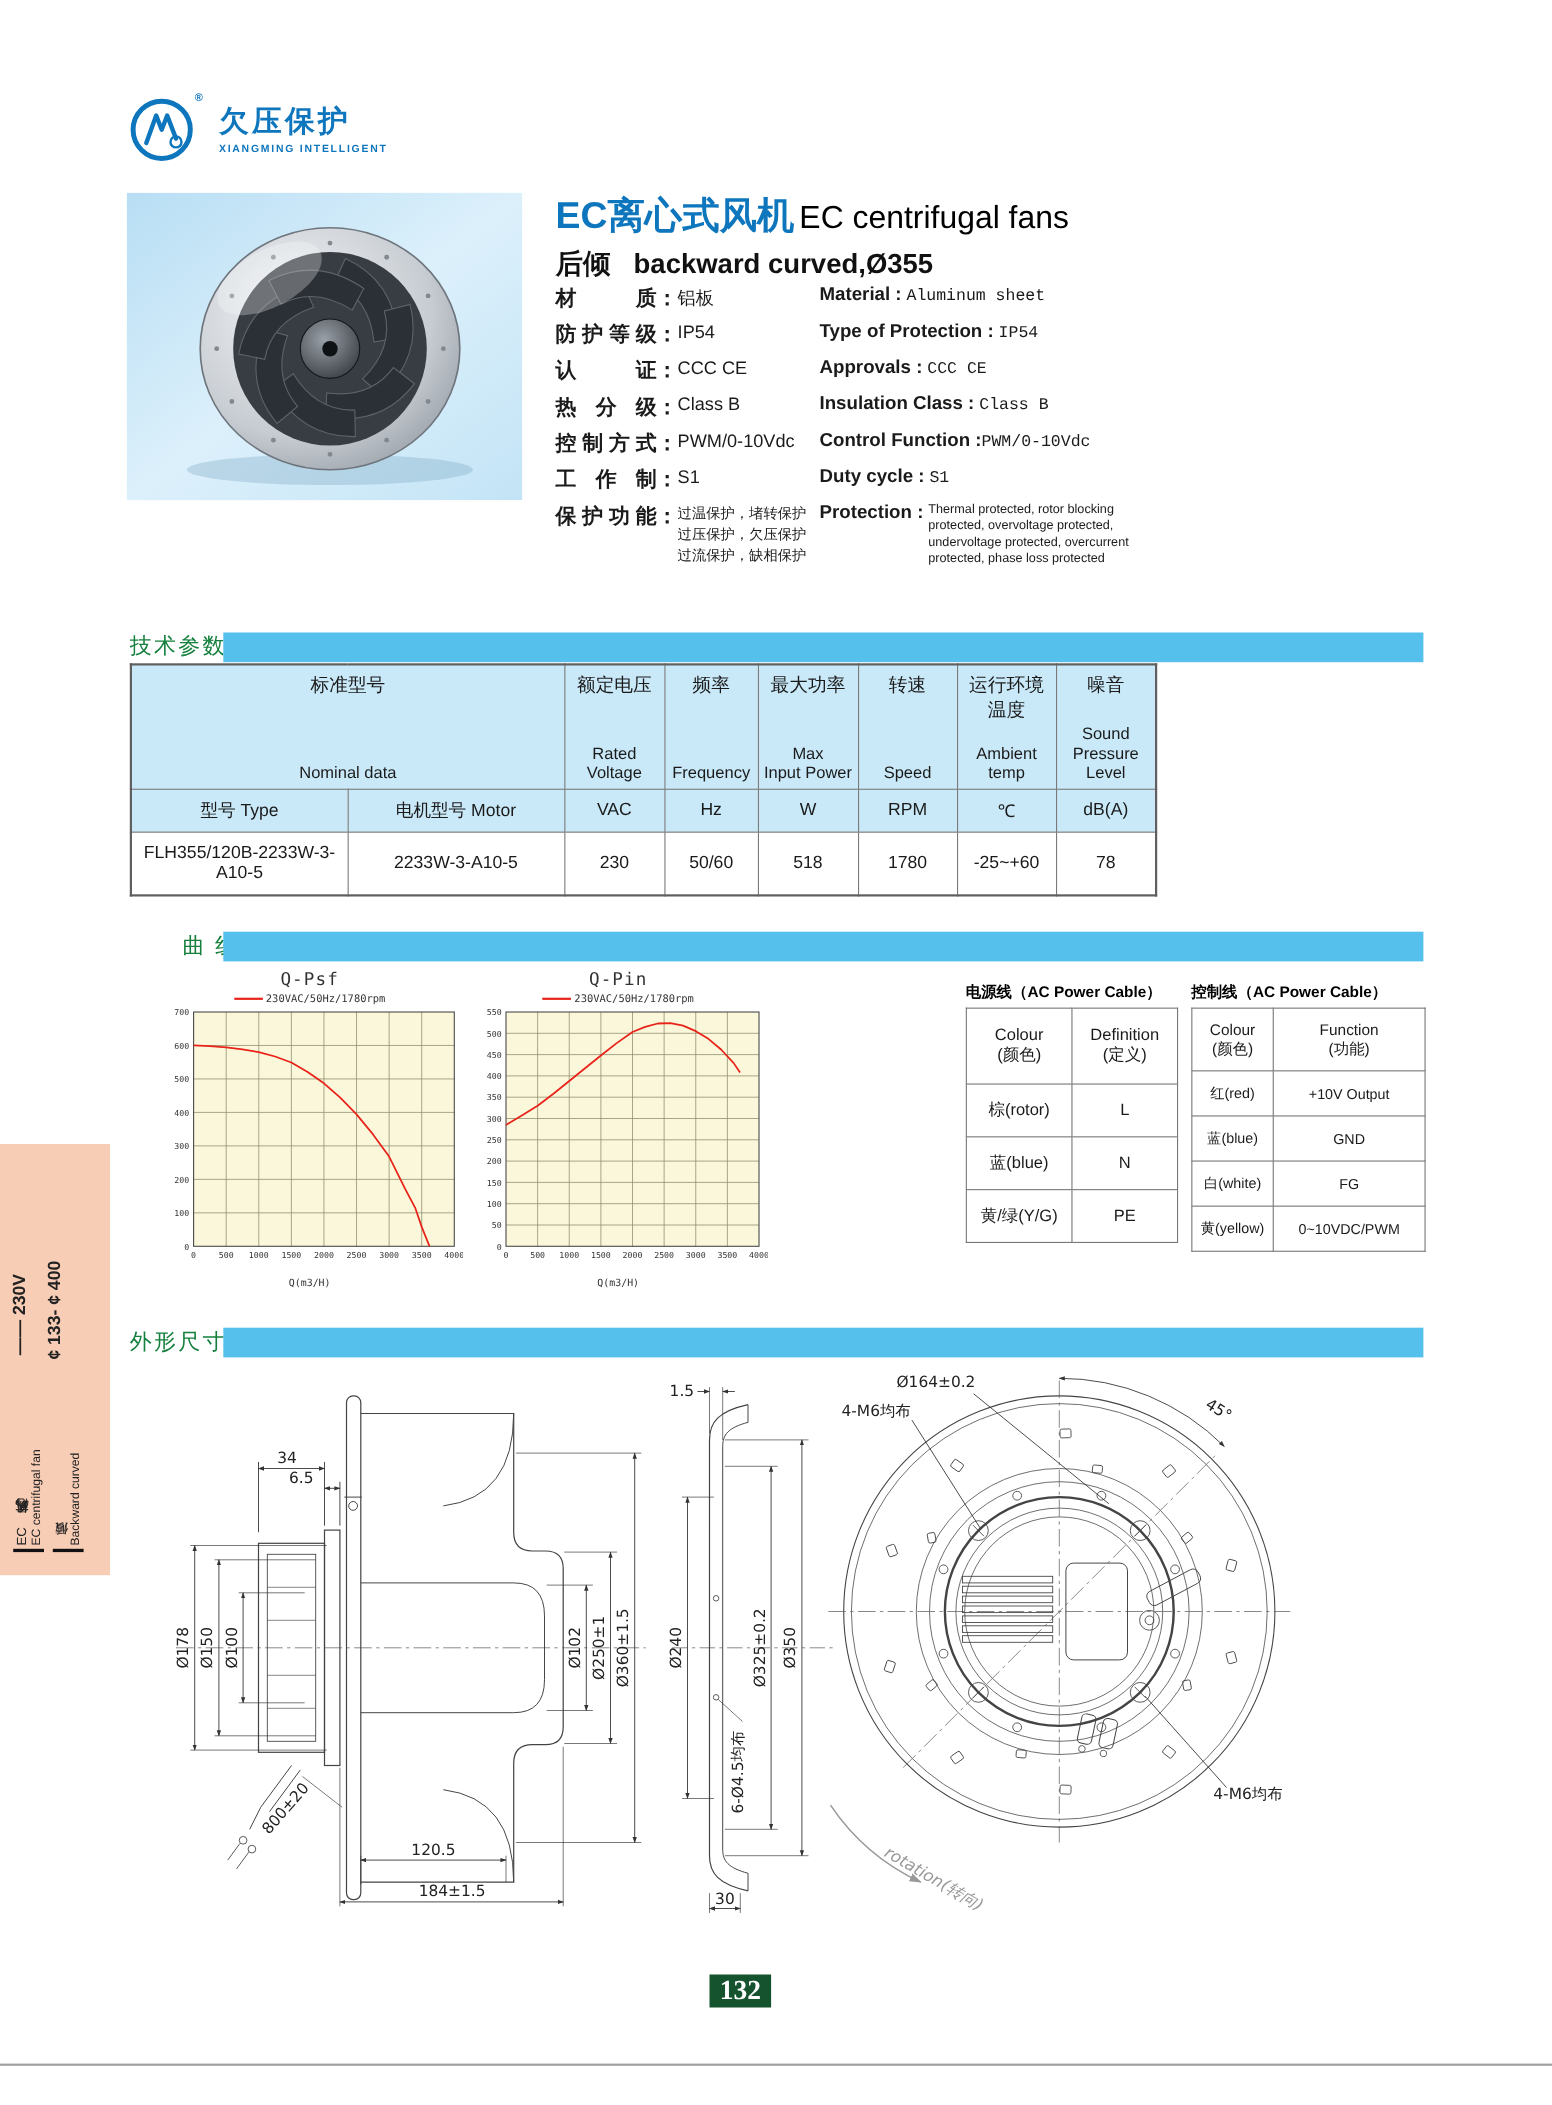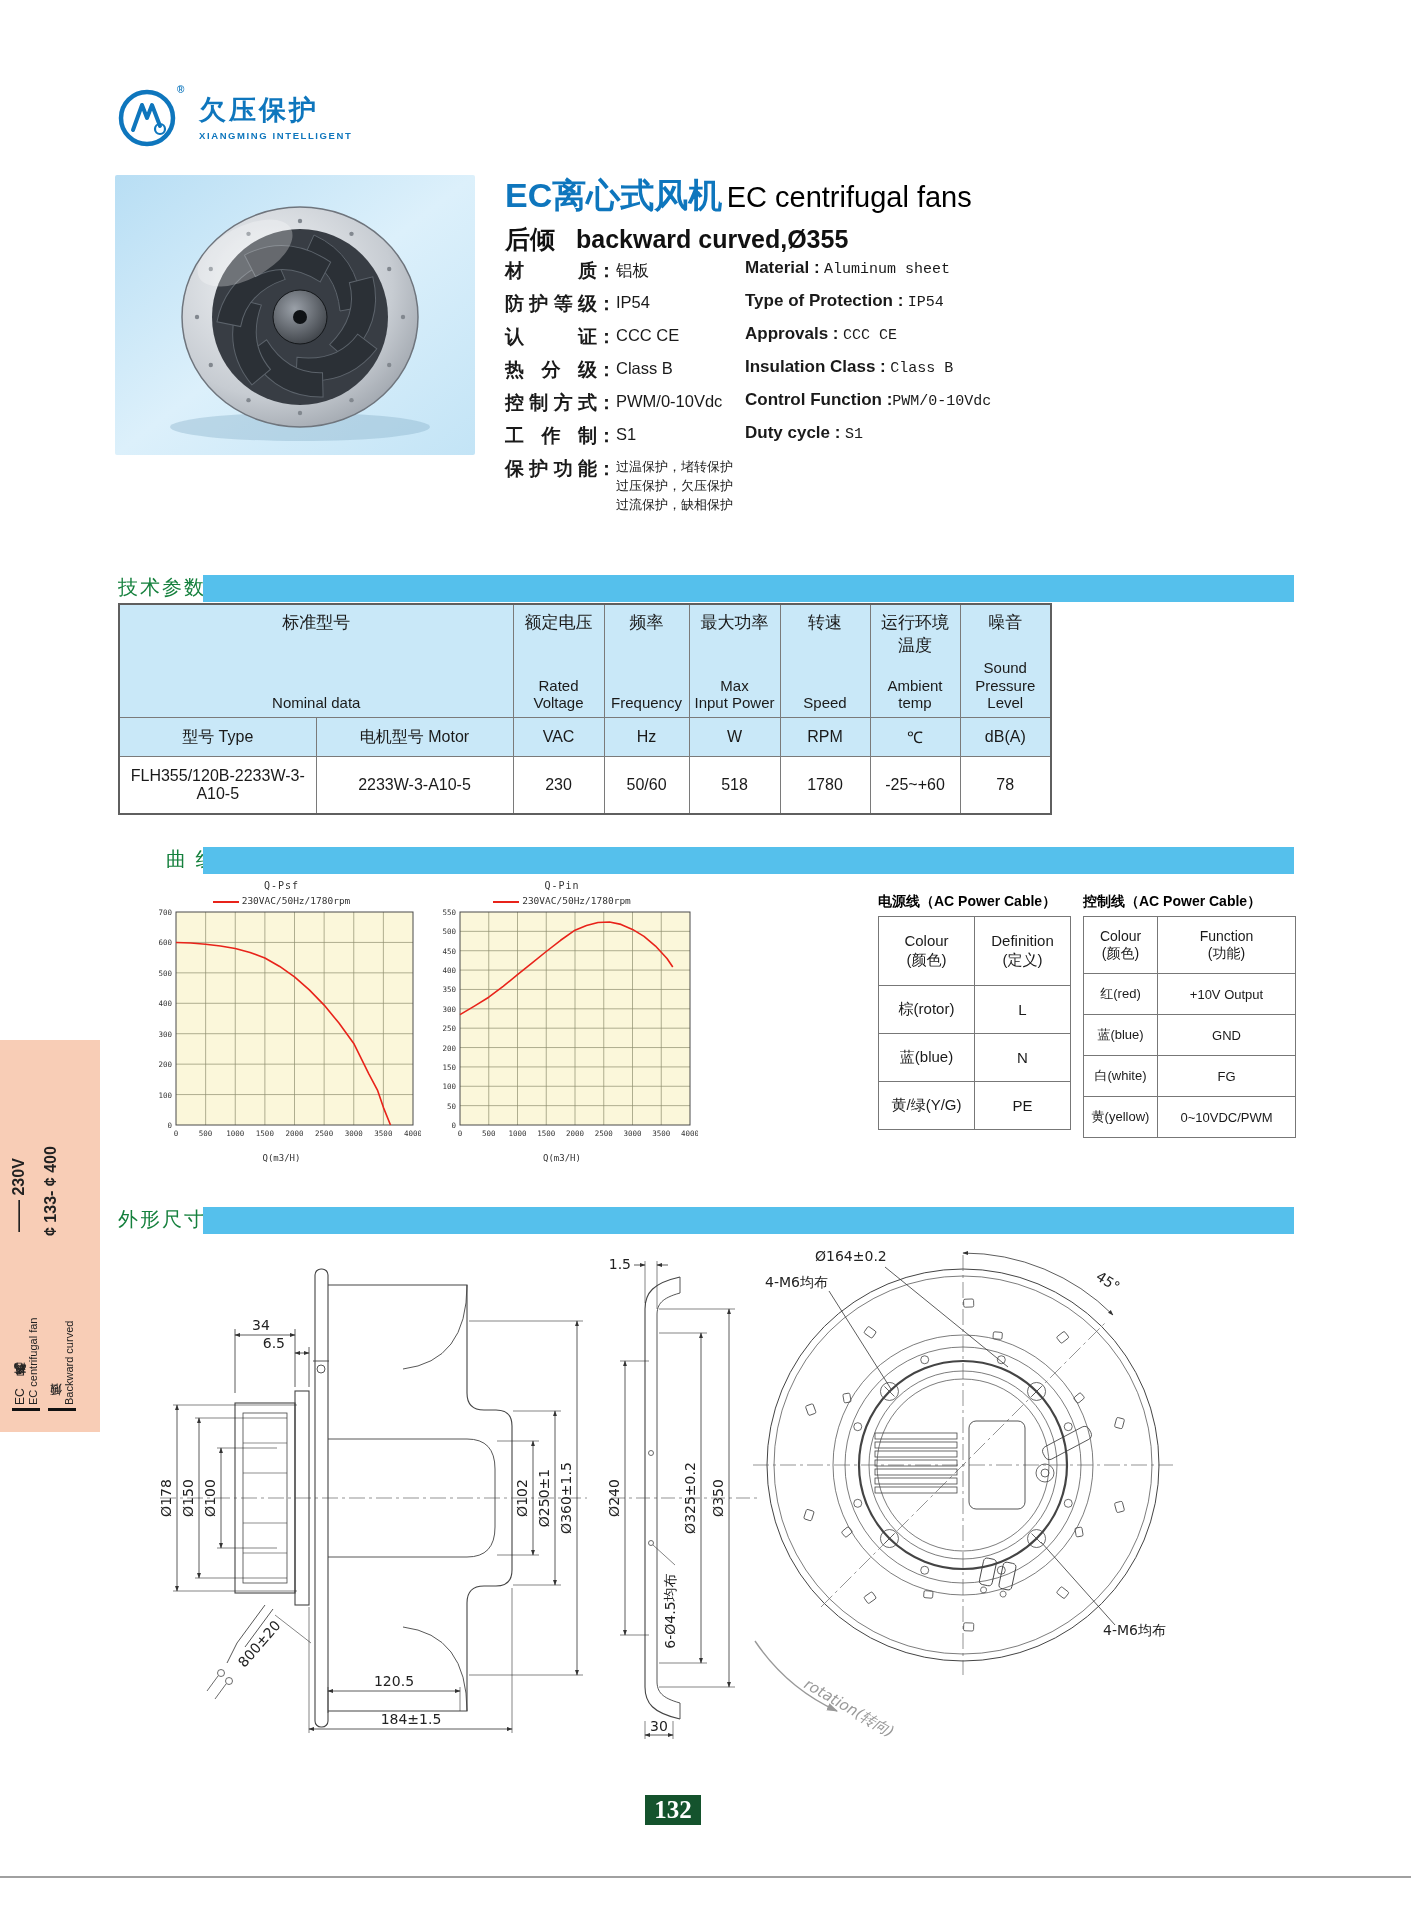--- a/index.html
+++ b/index.html
@@ -43,21 +43,21 @@
                 padding:0;font-size:16px;}
   table.tech tr.h1 td,table.tech tr.h2 td{background:#c9e8f8;}
   .hd-flex{display:flex;flex-direction:column;justify-content:space-between;height:100px;padding:6px 0;}
   .cnh{font-size:17px;}
   .enh{font-size:15px;line-height:1.15;}
   tr.h2 td{height:38px;font-size:16px;}
   tr.dr td{height:56px;background:#fff;font-size:16px;}
 
   
   .chart{text-align:center;}
-  .ch-title{font-family:"DejaVu Sans Mono",monospace;font-size:10px;color:#333;letter-spacing:1px;}
+  .ch-title{font-family:"DejaVu Sans Mono",monospace;font-size:16px;color:#333;letter-spacing:1px;}
   .ch-legend{font-family:"DejaVu Sans Mono",monospace;font-size:9.5px;color:#333;margin:4px 0 2px;}
   .legline{display:inline-block;width:26px;height:0;border-top:2px solid #e8231a;vertical-align:middle;margin-right:3px;}
   .ch-xlabel{font-family:"DejaVu Sans Mono",monospace;font-size:9px;color:#333;margin-top:2px;}
 
   
   .cab-title{font-size:14px;font-weight:bold;color:#000;white-space:nowrap;margin-bottom:5px;}
   table.cab{border-collapse:collapse;table-layout:fixed;border:1.5px solid #666;}
   table.cab td{border:1px solid #777;text-align:center;vertical-align:middle;}
   .cab-h{font-size:15px;line-height:1.25;}
   table.pwr{width:192px;} table.pwr td{font-size:15px;}
@@ -175,20 +175,24 @@
       <span class="sp-en"><span class="sp-enl">Control Function :</span><span class="sp-env">PWM/0-10Vdc</span></span>
     </div>
     <div class="spec-row">
       <span class="sp-cnl">工 作 制</span><span class="sp-colon">：</span><span class="sp-cnv">S1</span>
       <span class="sp-en"><span class="sp-enl">Duty cycle :</span> <span class="sp-env">S1</span></span>
     </div>
     <div class="spec-row">
       <span class="sp-cnl">保护功能</span><span class="sp-colon">：</span><span class="sp-cnv sp-small pre">过温保护，堵转保护
 过压保护，欠压保护
 过流保护，缺相保护</span>
+      <span class="sp-en"><span class="sp-enl">Protection :</span> <span class="sp-env-small pre">Thermal protected, rotor blocking
+protected, overvoltage protected,
+undervoltage protected, overcurrent
+protected, phase loss protected</span></span>
     </div>
   </div>
 
   <div class="abs sec-label" style="left:118px;top:574px;">技术参数</div>
   <div class="abs sec-band" style="left:203px;top:575px;width:1091px;"></div>
 
   <table class="tech abs" style="left:118px;top:603px;">
     <colgroup>
         <col style="width:197px">
         <col style="width:197px">

